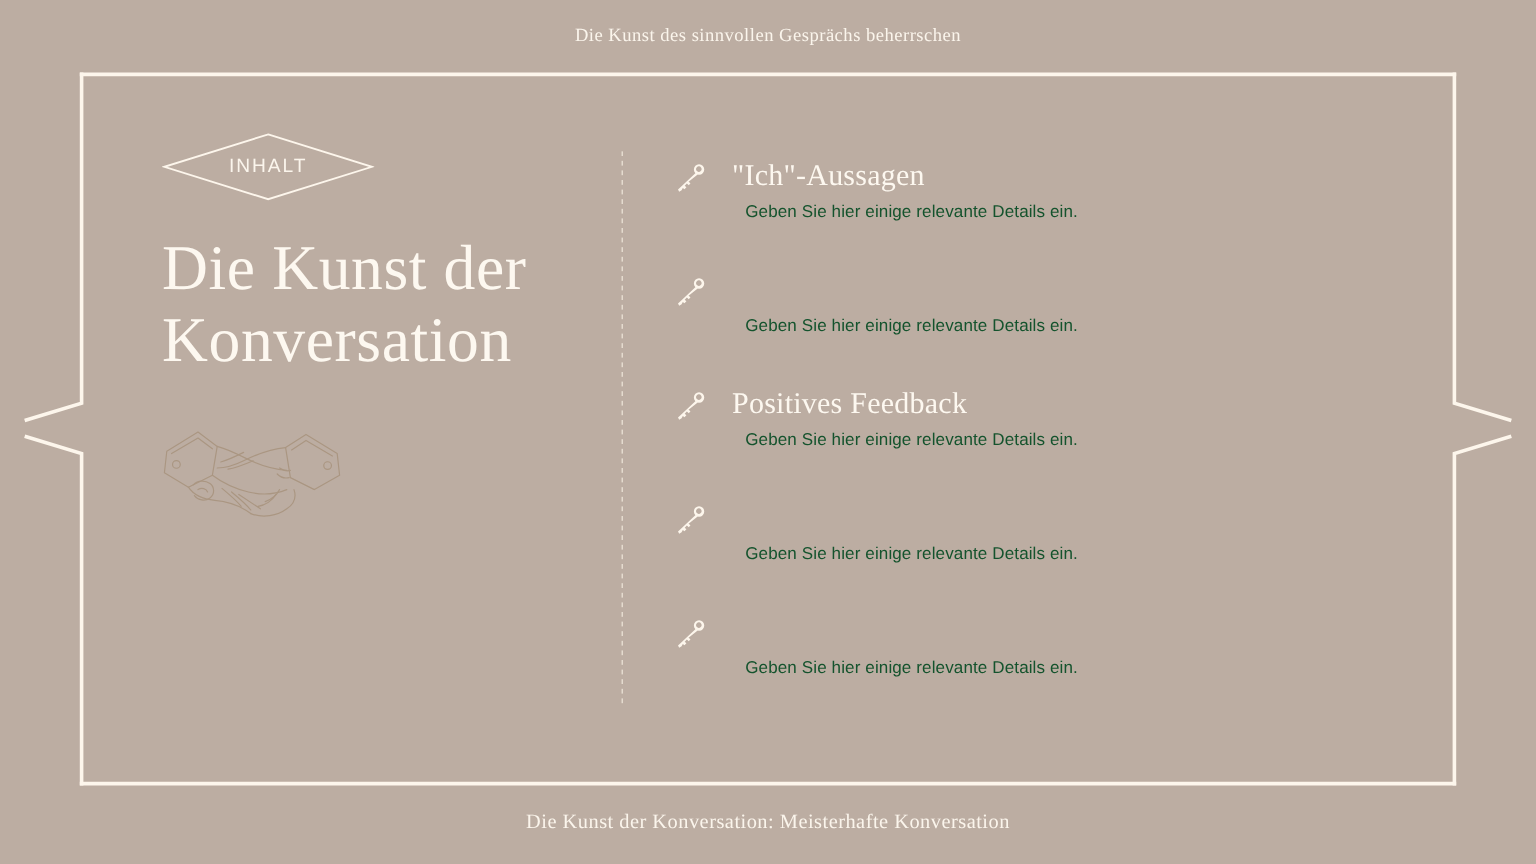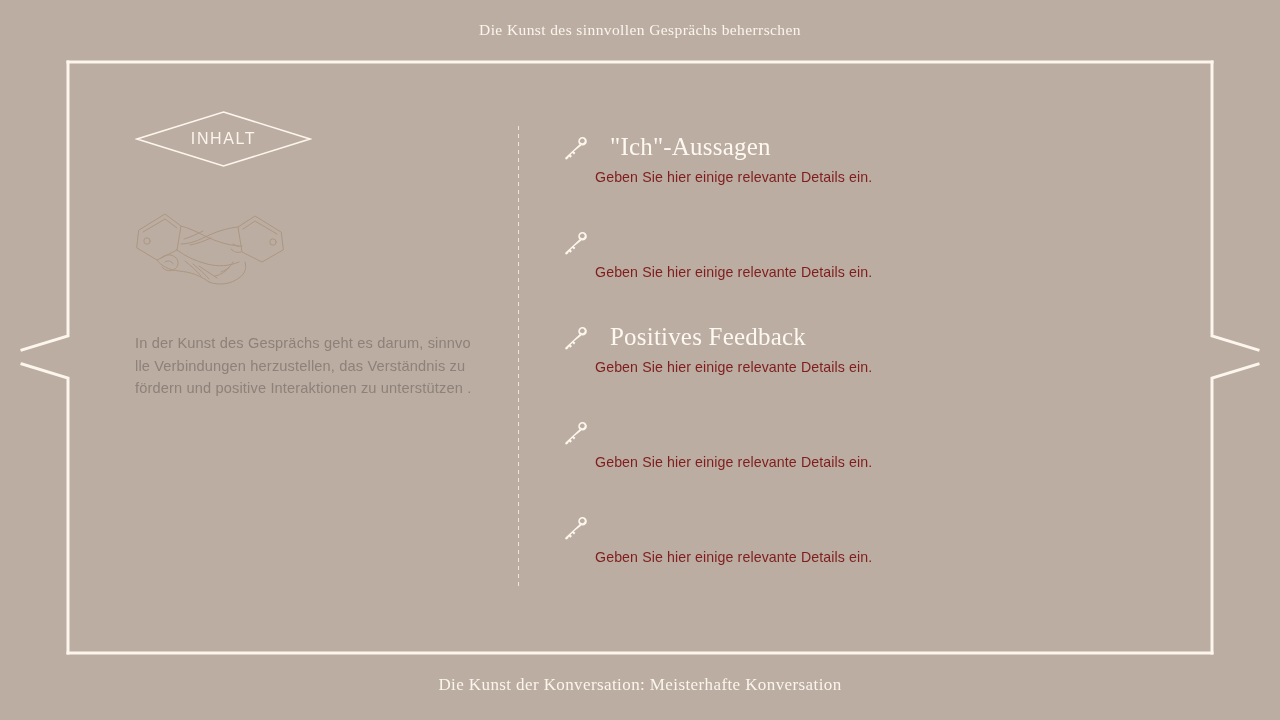--- a/index.html
+++ b/index.html
@@ -110,22 +110,22 @@
     position:absolute;
     left:47px; top:0;
     color:#fdf8f0;
     font-family:"Liberation Serif", serif;
     font-size:25px;
     line-height:31px;
     letter-spacing:.2px;
   }
   .item-desc {
     position:absolute;
-    left:32px; top:38px;
-    color:#7f1d1d;
+    left:58px; top:38px;
+    color:#14532d;
     font-size:14.2px;
     letter-spacing:.1px;
   }
 </style>
 </head>
 <body>
 
 <div class="strip-text" id="header-title">Die Kunst des sinnvollen Gesprächs beherrschen</div>
 
 <svg id="frame" viewBox="0 0 1280 720" width="1280" height="720">
@@ -142,20 +142,21 @@
 
 <div id="left-col">
 
   <div id="badge">
     <svg width="177" height="58" viewBox="0 0 177 58">
       <polygon points="88.5,2 175,29 88.5,56 2,29" fill="none" stroke="#fdf6ec" stroke-width="1.6"></polygon>
     </svg>
     <div id="badge-label">INHALT</div>
   </div>
 
+  <h1 id="main-title">Die Kunst der Konversation</h1>
 
   <svg id="illustration" viewBox="0 0 150 88">
     <g fill="none" stroke="#9c8468" stroke-width="1" stroke-linecap="round" stroke-linejoin="round">
 
       <path d="M4,22 L30,6 L46,18 L42,42 L22,52 L2,40 Z"></path>
       <path d="M8,24 L30,11 L42,20"></path>
       <circle cx="12" cy="33" r="3.2"></circle>
 
       <path d="M146,24 L120,8 L103,19 L107,44 L127,54 L148,42 Z"></path>
       <path d="M142,26 L120,13 L108,21"></path>
@@ -175,21 +176,20 @@
       <path d="M50,53 C56,58 62,63 66,68"></path>
       <path d="M74,74 C84,78 96,76 104,70 C110,66 112,60 110,54"></path>
       <path d="M86,64 C92,62 96,58 98,54"></path>
       <path d="M80,68 C86,67 92,63 95,58"></path>
 
       <path d="M26,50 C30,46 36,46 40,49 C44,52 44,58 40,61 C36,64 30,63 27,59"></path>
       <path d="M30,54 C33,52 37,53 38,56"></path>
     </g>
   </svg>
 
-  <p id="intro-text">In der Kunst des Gesprächs geht es darum, sinnvo lle Verbindungen herzustellen, das Verständnis zu fördern und positive Interaktionen zu unterstützen .</p>
 </div>
 
 <div id="divider"></div>
 
 <div id="list">
 
   <div class="list-item">
     <svg class="item-icon" viewBox="0 0 30 26">
       <g fill="#fdf6ec">
         <path d="M22.6 2.2 a4.3 4.3 0 1 1 -6.1 6.1 a4.3 4.3 0 0 1 6.1 -6.1 Z M21.2 3.6 a2.3 2.3 0 1 0 -3.2 3.2 a2.3 2.3 0 0 0 3.2 -3.2 Z"></path>

